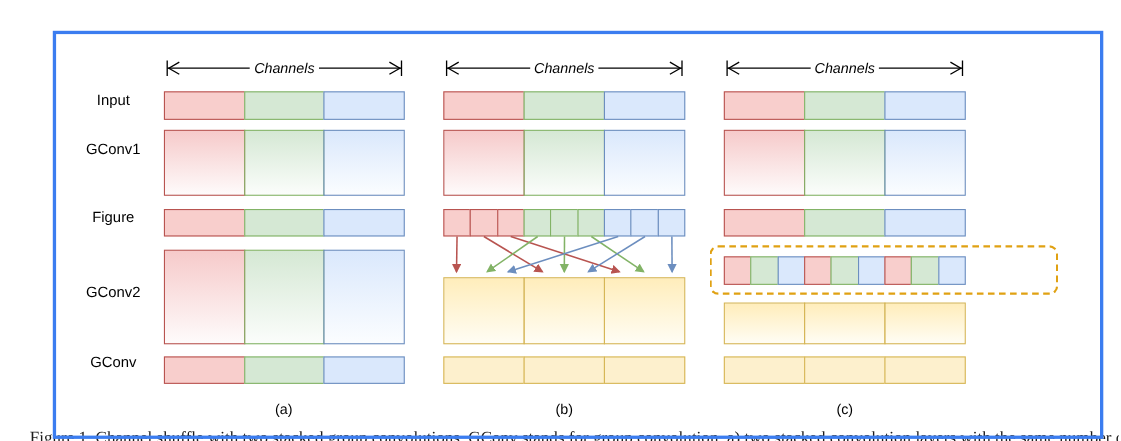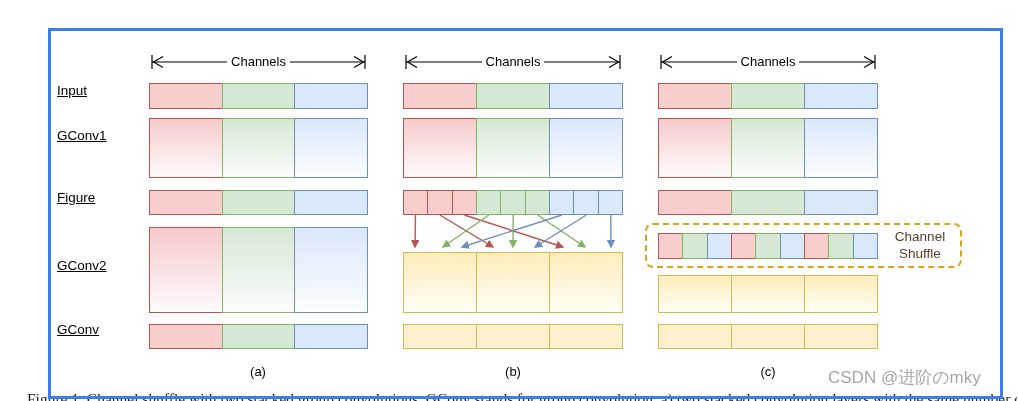--- a/index.html
+++ b/index.html
@@ -1,36 +1,36 @@
 <!DOCTYPE html>
 <html><head>
 <meta charset="utf-8">
 <style>
   html,body{margin:0;padding:0;background:#ffffff;}
   .canvas{position:relative;width:1019px;height:401px;overflow:hidden;background:#ffffff;
           font-family:"Liberation Sans",sans-serif;}
   .frame{position:absolute;left:48px;top:28px;width:949px;height:365px;
          border:3px solid #3b7df0;background:transparent;z-index:5;pointer-events:none;}
   .rowlab{position:absolute;width:92px;left:57px;height:16px;line-height:16px;
-          font-size:13.5px;color:#000;z-index:2;text-decoration:underline;}
+          text-align:center;font-size:13.5px;color:#000;z-index:2;}
   .panellab{position:absolute;width:120px;height:16px;line-height:16px;top:364px;
             text-align:center;font-size:13px;color:#000;z-index:2;}
   .row{position:absolute;display:flex;z-index:1;}
   .cell{flex:1;border:1px solid;box-sizing:border-box;margin-left:-1px;}
   .cell:first-child{margin-left:0;}
   .c-r{background:#f8cecc;border-color:#b85450;}
   .c-g{background:#d5e8d4;border-color:#82b366;}
   .c-b{background:#dae8fc;border-color:#6c8ebf;}
   .c-y{background:#fdf0cd;border-color:#d6b656;}
   .g-r{background:linear-gradient(180deg,#f6caca 0%,#fefbfb 100%);border-color:#b85450;}
   .g-g{background:linear-gradient(180deg,#d5e8d4 0%,#fbfdfb 100%);border-color:#82b366;}
   .g-b{background:linear-gradient(180deg,#dae8fc 0%,#fbfdff 100%);border-color:#6c8ebf;}
   .g-y{background:linear-gradient(180deg,#ffedbb 0%,#fffdf4 100%);border-color:#d6b656;}
   .chan-svg{position:absolute;top:52px;height:20px;z-index:1;}
-  .chan-text{position:absolute;top:54px;text-align:center;font-size:13px;color:#000;z-index:2;}
+  .chan-text{position:absolute;top:54px;text-align:center;font-size:13px;color:#000;z-index:2;font-style:italic;}
   .chan-text span{background:#ffffff;padding:0 4px;}
   .arrows-svg{position:absolute;left:403px;top:214px;width:220px;height:39px;z-index:2;}
   .shufflebox{position:absolute;left:645px;top:223px;width:317px;height:45px;box-sizing:border-box;
               border:2px dashed #e0a112;border-radius:8px;background:#ffffff;z-index:1;}
   .shufflelab{position:absolute;left:878px;top:227px;width:84px;height:38px;display:flex;
               align-items:center;justify-content:center;text-align:center;
               font-size:13.5px;line-height:1.25;color:#5b3a29;z-index:2;}
   .watermark{position:absolute;left:828px;top:366px;font-size:17px;color:#a6a6a6;
              white-space:nowrap;z-index:6;}
   .caption{position:absolute;left:27px;top:390px;width:990px;font-family:"Liberation Serif",serif;
@@ -179,33 +179,31 @@
     <div class="cell c-r"></div>
     <div class="cell c-g"></div>
     <div class="cell c-b"></div>
     <div class="cell c-r"></div>
     <div class="cell c-g"></div>
     <div class="cell c-b"></div>
     <div class="cell c-r"></div>
     <div class="cell c-g"></div>
     <div class="cell c-b"></div>
   </div>
-  <div class="shufflelab">Channel Shuffle</div>
 
   <div class="row" style="left:658px;top:275px;width:220px;height:38px">
     <div class="cell g-y"></div>
     <div class="cell g-y"></div>
     <div class="cell g-y"></div>
   </div>
   <div class="row" style="left:658px;top:324px;width:220px;height:25px">
     <div class="cell c-y"></div>
     <div class="cell c-y"></div>
     <div class="cell c-y"></div>
   </div>
 
   <div class="panellab" style="left:198px">(a)</div>
   <div class="panellab" style="left:453px">(b)</div>
   <div class="panellab" style="left:708px">(c)</div>
 
-  <div class="watermark">CSDN @进阶のmky</div>
   <div class="caption">Figure 1. Channel shuffle with two stacked group convolutions. GConv stands for group convolution. a) two stacked convolution layers with the same number of groups.</div>
 
 </div>
 
 </body></html>

